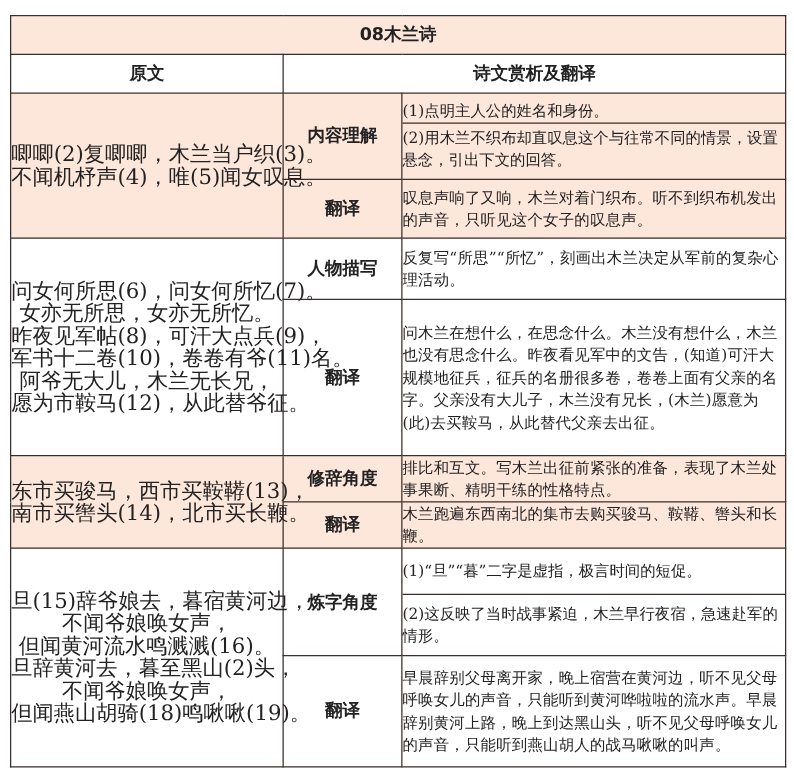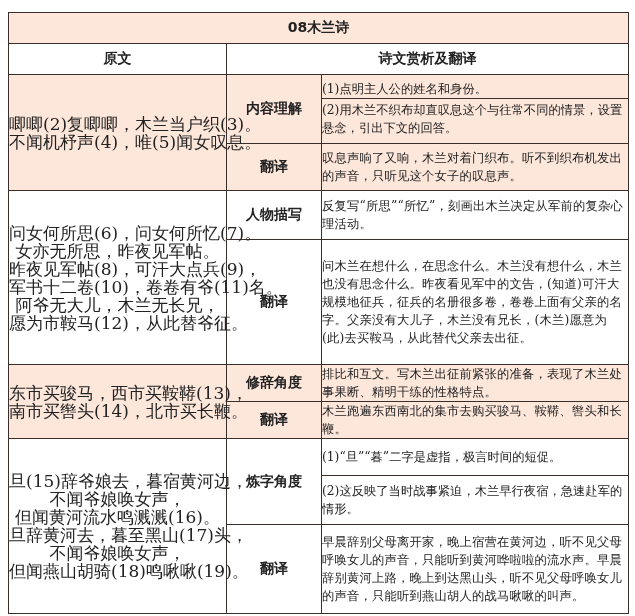--- a/index.html
+++ b/index.html
@@ -64,21 +64,21 @@
     </td>
   </tr>
   <tr>
     <td class="lbl peach" style="height:46px">翻译</td>
     <td class="txt peach">叹息声响了又响，木兰对着门织布。听不到织布机发出的声音，只听见这个女子的叹息声。</td>
   </tr>
 
   <tr>
     <td class="orig white" rowspan="2">
       <span class="line">问女何所思(6)，问女何所忆(7)。</span>
-      <span class="line">女亦无所思，昨夜见军帖。</span>
+      <span class="line">女亦无所思，女亦无所忆。</span>
       <span class="line">昨夜见军帖(8)，可汗大点兵(9)，</span>
       <span class="line">军书十二卷(10)，卷卷有爷(11)名。</span>
       <span class="line">阿爷无大儿，木兰无长兄，</span>
       <span class="line">愿为市鞍马(12)，从此替爷征。</span>
     </td>
     <td class="lbl white" style="height:48px">人物描写</td>
     <td class="txt white">反复写“所思”“所忆”，刻画出木兰决定从军前的复杂心理活动。</td>
   </tr>
   <tr>
     <td class="lbl white" style="height:124px">翻译</td>
@@ -96,21 +96,21 @@
   <tr>
     <td class="lbl peach" style="height:34px">翻译</td>
     <td class="txt peach">木兰跑遍东西南北的集市去购买骏马、鞍鞯、辔头和长鞭。</td>
   </tr>
 
   <tr>
     <td class="orig white" rowspan="2">
       <span class="line">旦(15)辞爷娘去，暮宿黄河边，</span>
       <span class="line">不闻爷娘唤女声，</span>
       <span class="line">但闻黄河流水鸣溅溅(16)。</span>
-      <span class="line">旦辞黄河去，暮至黑山(17)头，</span>
+      <span class="line">旦辞黄河去，暮至黑山(2)头，</span>
       <span class="line">不闻爷娘唤女声，</span>
       <span class="line">但闻燕山胡骑(18)鸣啾啾(19)。</span>
     </td>
     <td class="lbl white" style="height:76px">炼字角度</td>
     <td class="white" style="padding:0">
       <table class="nested">
         <tbody>
               <tr>
                 <td class="txt-sub" style="height:36px">(1)“旦”“暮”二字是虚指，极言时间的短促。</td>
               </tr>

